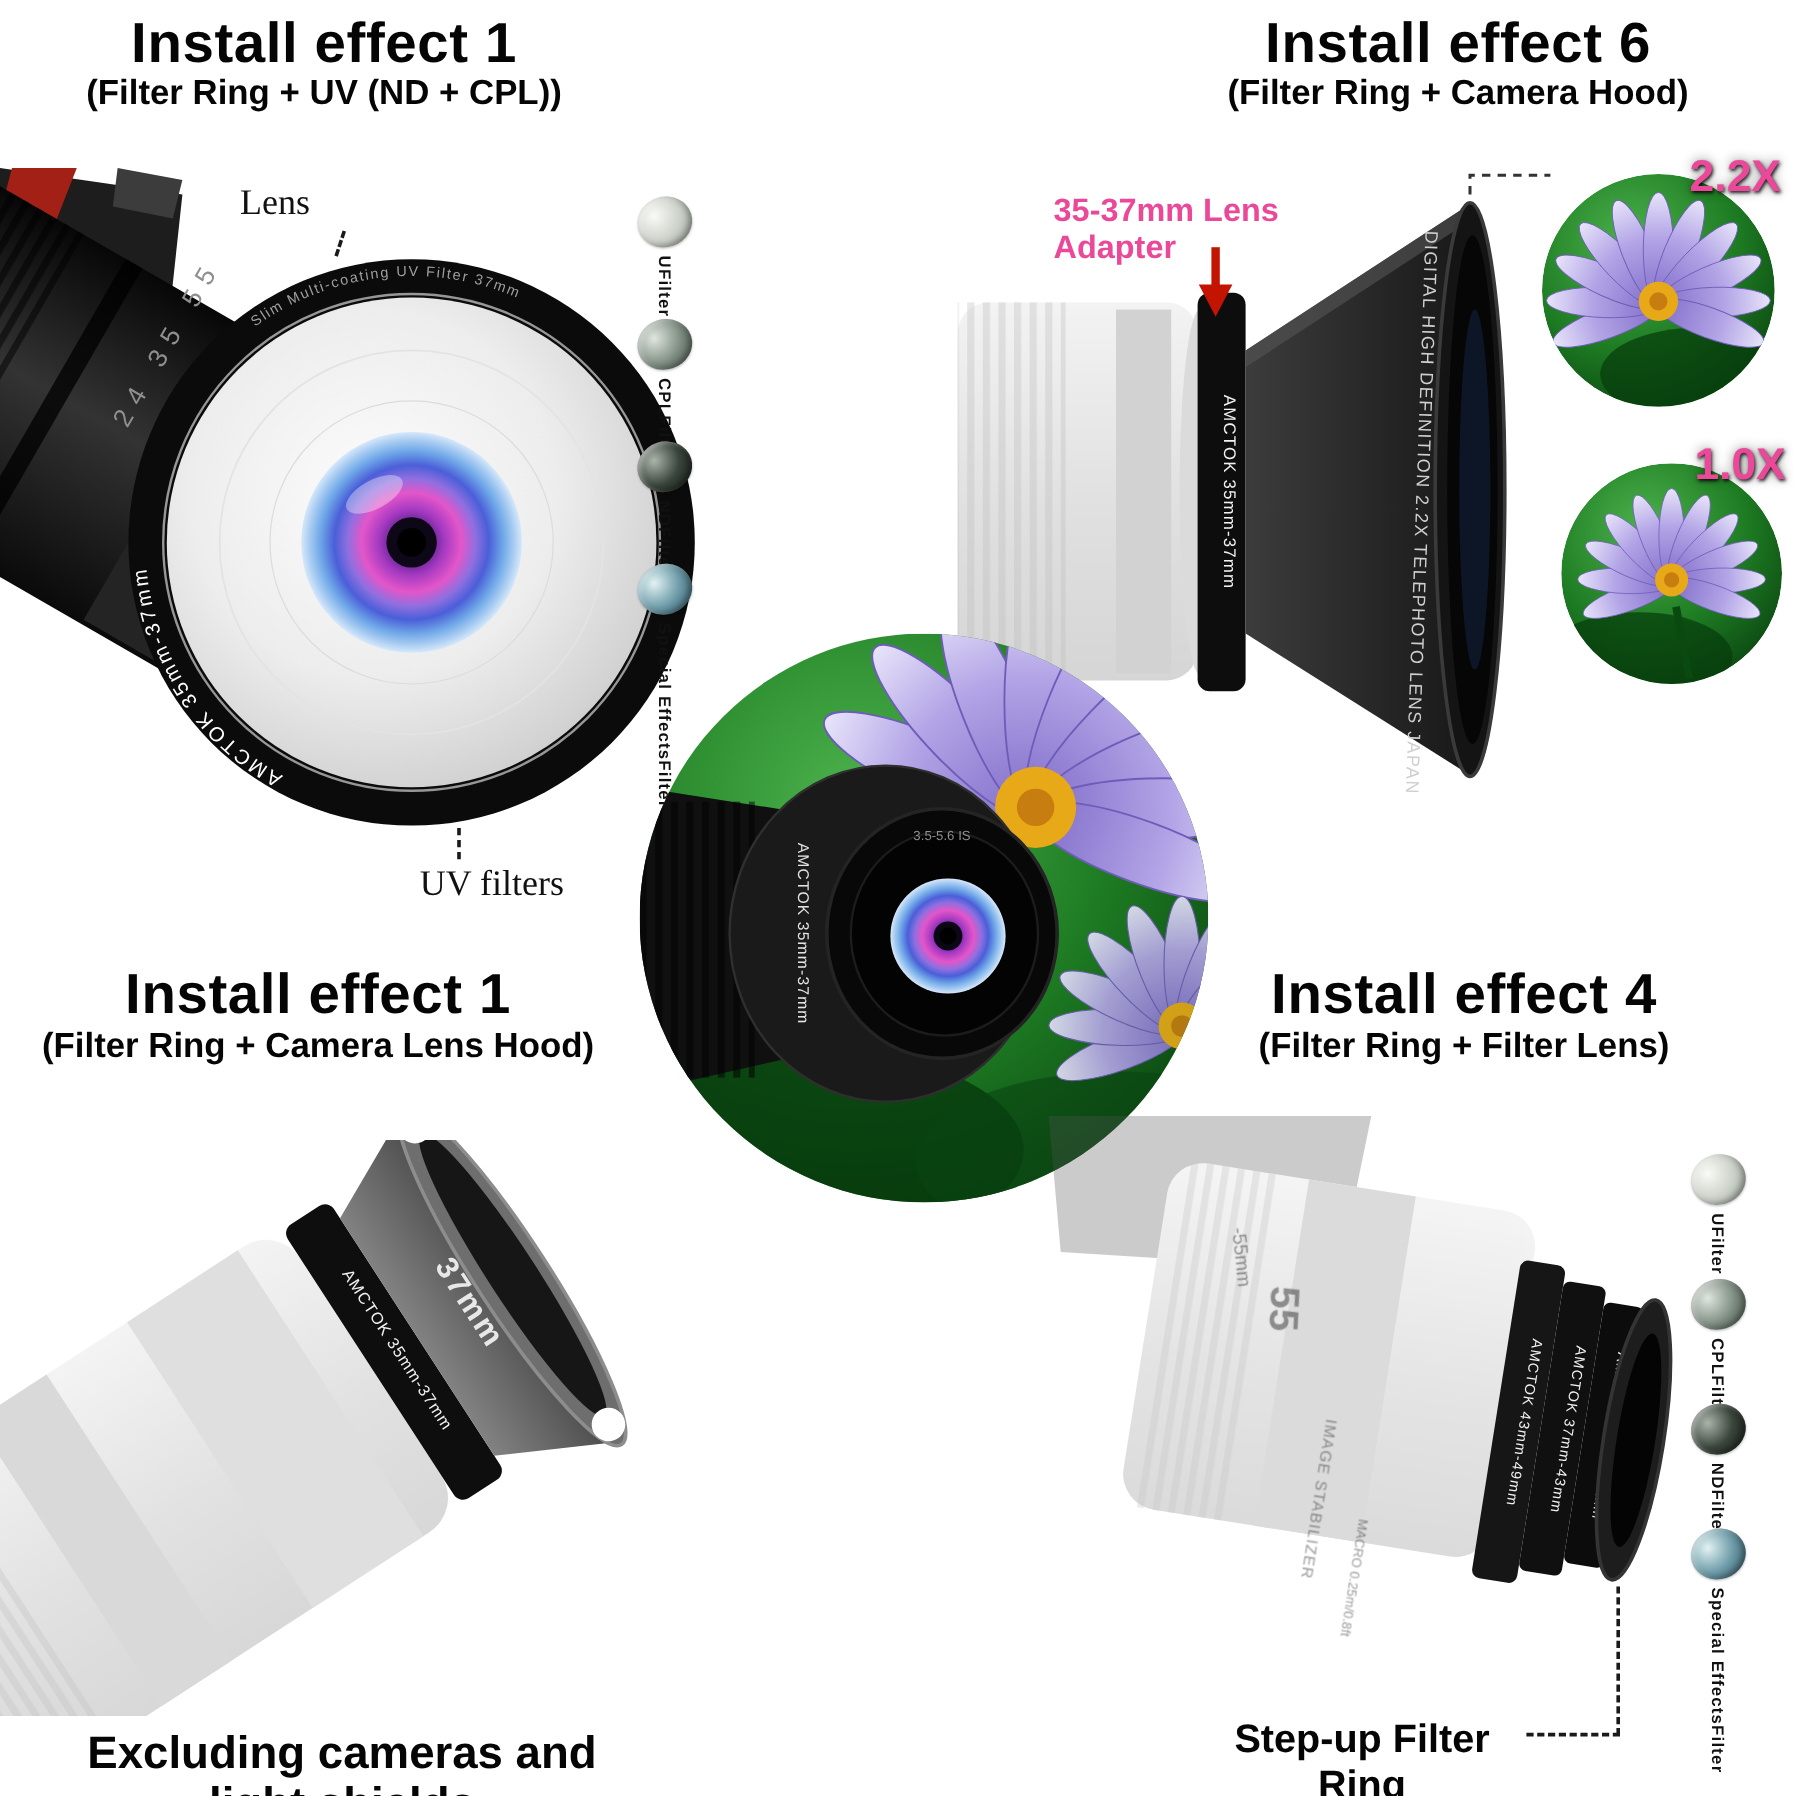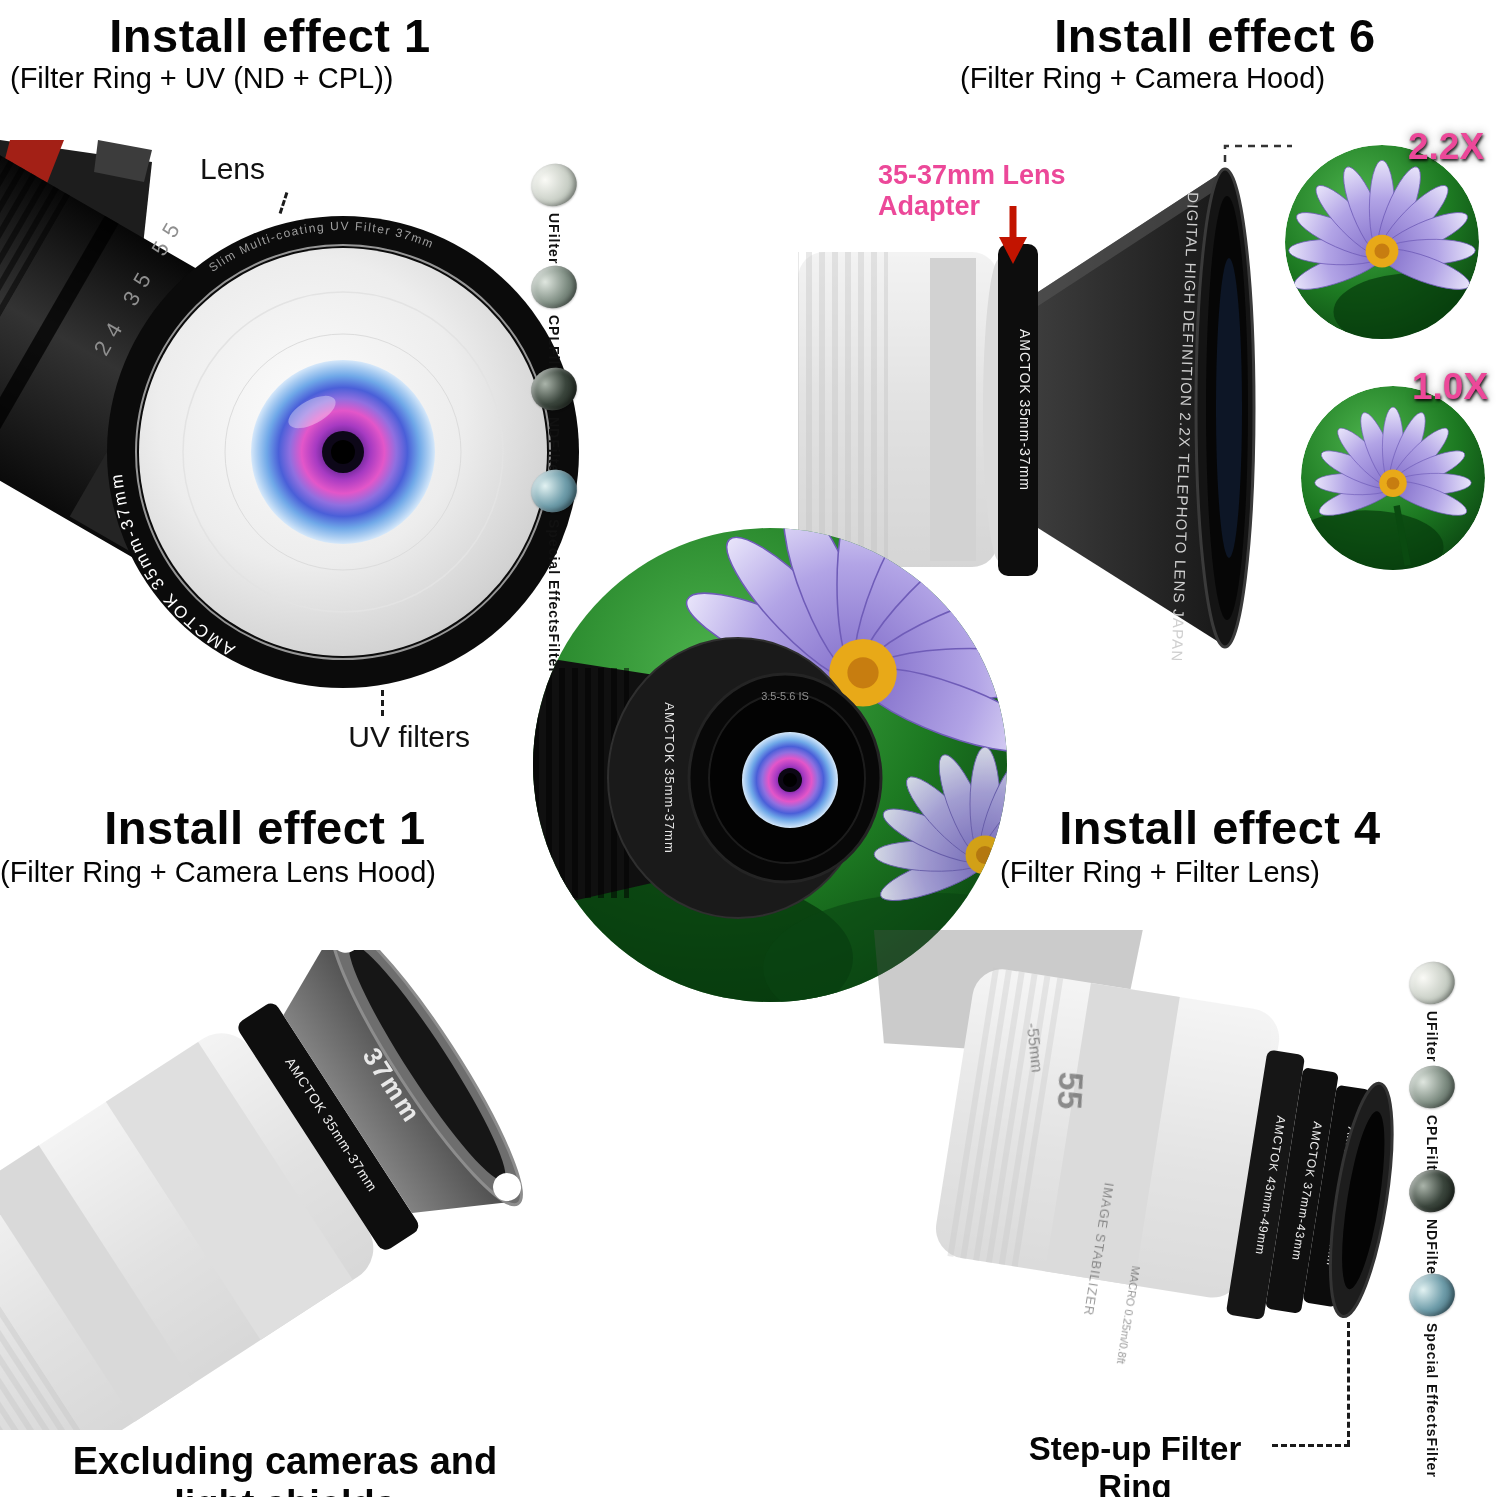--- a/index.html
+++ b/index.html
@@ -3,22 +3,22 @@
 <meta charset="utf-8">
 <style>
   * { margin:0; padding:0; box-sizing:border-box; }
   html,body { background:#fff; }
   body {
     width:1497px; height:1497px; position:relative; overflow:hidden;
     font-family:"Liberation Sans", sans-serif; color:#000;
   }
   .abs { position:absolute; }
   .title { font-weight:800; font-size:47px; text-align:center; letter-spacing:.5px; color:#050505; }
-  .subtitle { font-weight:400; font-size:29px; color:#050505; }
-  .pointer-label { font-size:30px; font-weight:500; color:#111; }
+  .subtitle { font-weight:700; font-size:29px; text-align:center; color:#050505; }
+  .pointer-label { font-size:30px; font-weight:500; color:#111;font-family:Liberation Serif, serif; }
   .caption { font-size:38px; font-weight:600; text-align:center; color:#050505; }
   .red-label { color:#ec4899; font-weight:700; font-size:27px; }
   .stepup-label { font-size:33px; font-weight:700; text-align:center; color:#050505; }
   .dash-v { border-left:3px dashed #1a1a1a; }
   .dash-h { border-top:3px dashed #1a1a1a; }
   .fitem { position:absolute; width:52px; display:flex; flex-direction:column; align-items:center; gap:7px; }
   .fdisc { width:46px; height:42px; border-radius:50%; transform:rotate(-18deg);
     box-shadow:inset -2px -2px 5px rgba(0,0,0,.35), inset 2px 2px 4px rgba(255,255,255,.45), 0 1px 2px rgba(0,0,0,.25); }
   .fd1 { background:radial-gradient(circle at 35% 32%, #fafaf6, #c9cfc6 55%, #95a095); }
   .fd2 { background:radial-gradient(circle at 35% 32%, #dfe6df, #7c8b80 55%, #46524a); }

